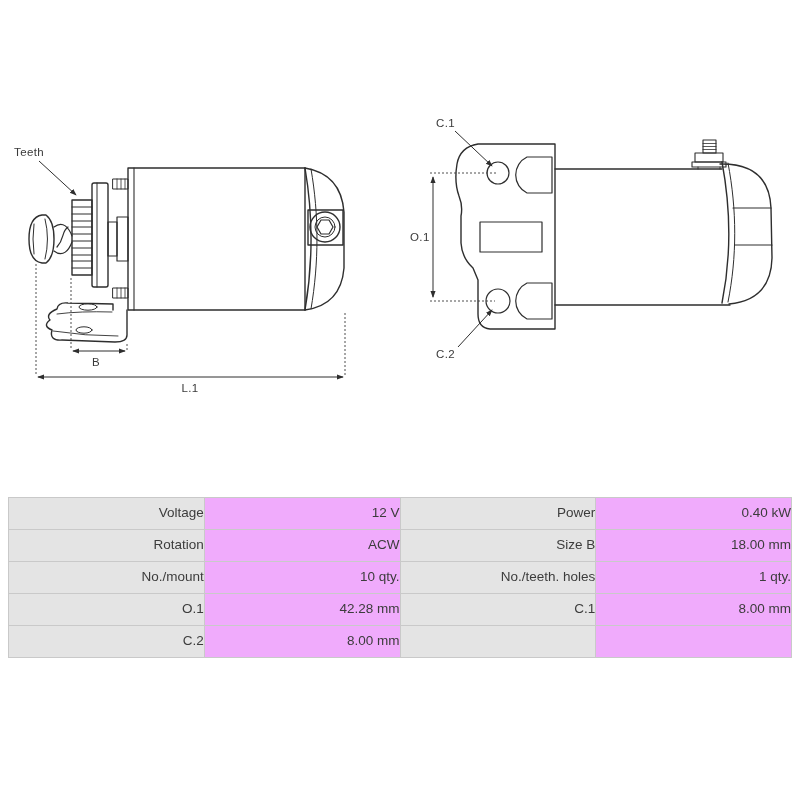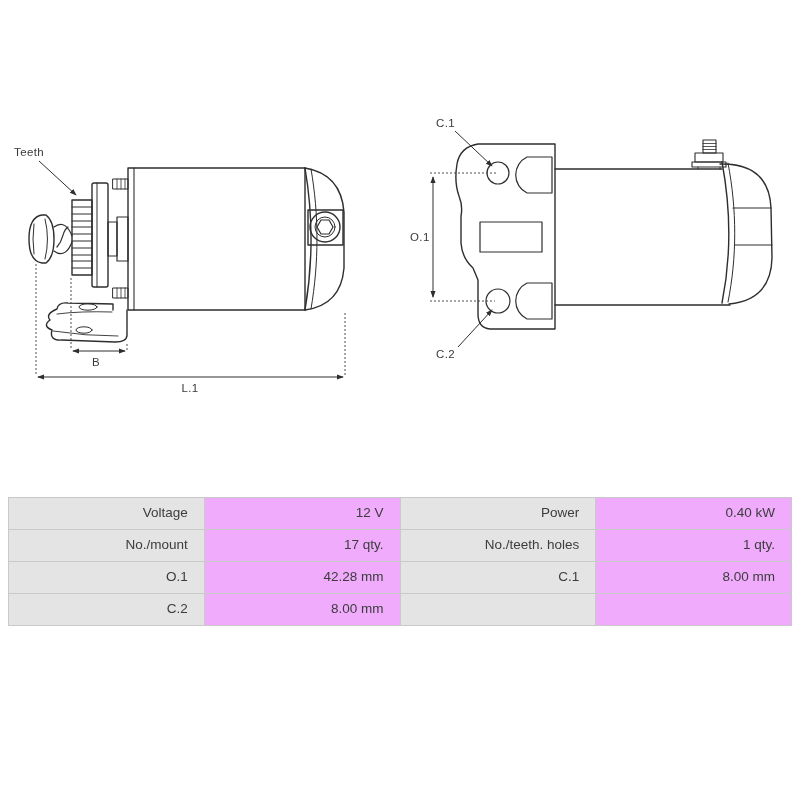--- a/index.html
+++ b/index.html
@@ -15,21 +15,21 @@
     font-family:"Liberation Sans",sans-serif;
     font-size:11.5px;fill:#3a3a3a;letter-spacing:0.4px;
   }
   table.spec-table{
     position:absolute;left:8px;top:497px;width:784px;
     border-collapse:collapse;table-layout:fixed;
     font-size:13.5px;color:#3c3c3c;
   }
   table.spec-table td{
     border:1px solid #c9c9c9;
-    padding:2px 16px;
+    padding:2px 0;
     text-align:right;
     vertical-align:middle;
     height:27px;line-height:1.25;
     overflow:hidden;
   }
   td.lbl{background:#e4e4e4;}
   td.val{background:#f0abfc;}
   tr.tall td{height:43px;}
 </style>
 </head>
@@ -194,22 +194,28 @@
       <col style="width:25%">
     </colgroup>
   <tbody>
     <tr>
       <td class="lbl">Voltage</td>
       <td class="val">12 V</td>
       <td class="lbl">Power</td>
       <td class="val">0.40 kW</td>
     </tr>
     <tr>
+      <td class="lbl">Rotation</td>
+      <td class="val">ACW</td>
+      <td class="lbl">Size B</td>
+      <td class="val">18.00 mm</td>
+    </tr>
+    <tr>
       <td class="lbl">No./mount</td>
-      <td class="val">17 qty.</td>
+      <td class="val">10 qty.</td>
       <td class="lbl">No./teeth. holes</td>
       <td class="val">1 qty.</td>
     </tr>
     <tr>
       <td class="lbl">O.1</td>
       <td class="val">42.28 mm</td>
       <td class="lbl">C.1</td>
       <td class="val">8.00 mm</td>
     </tr>
     <tr>

